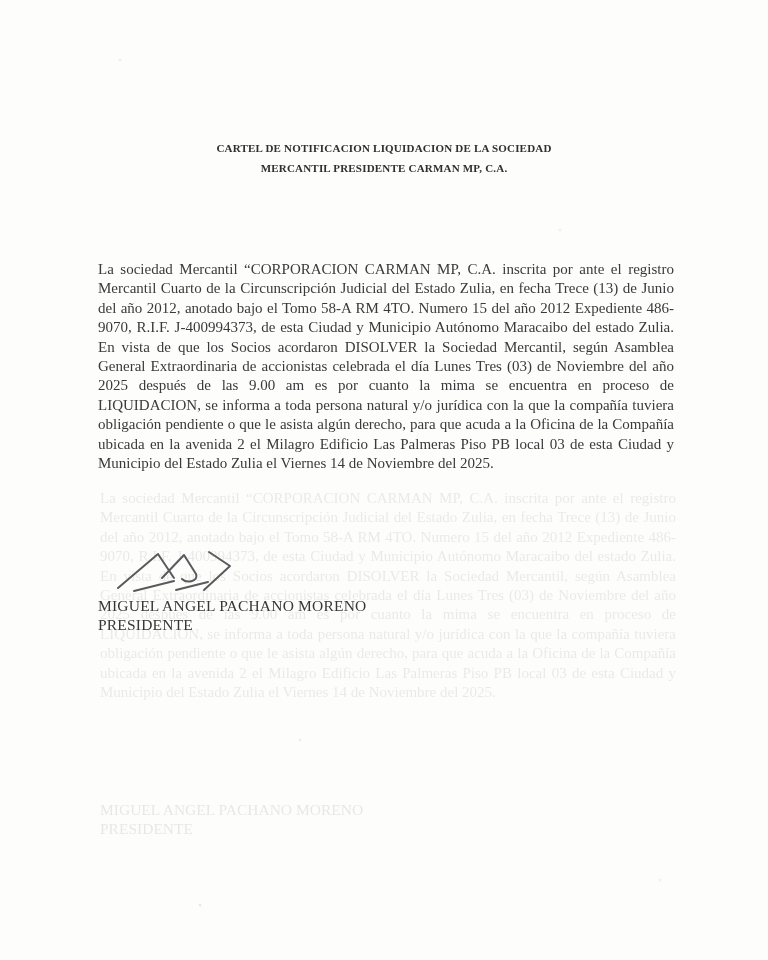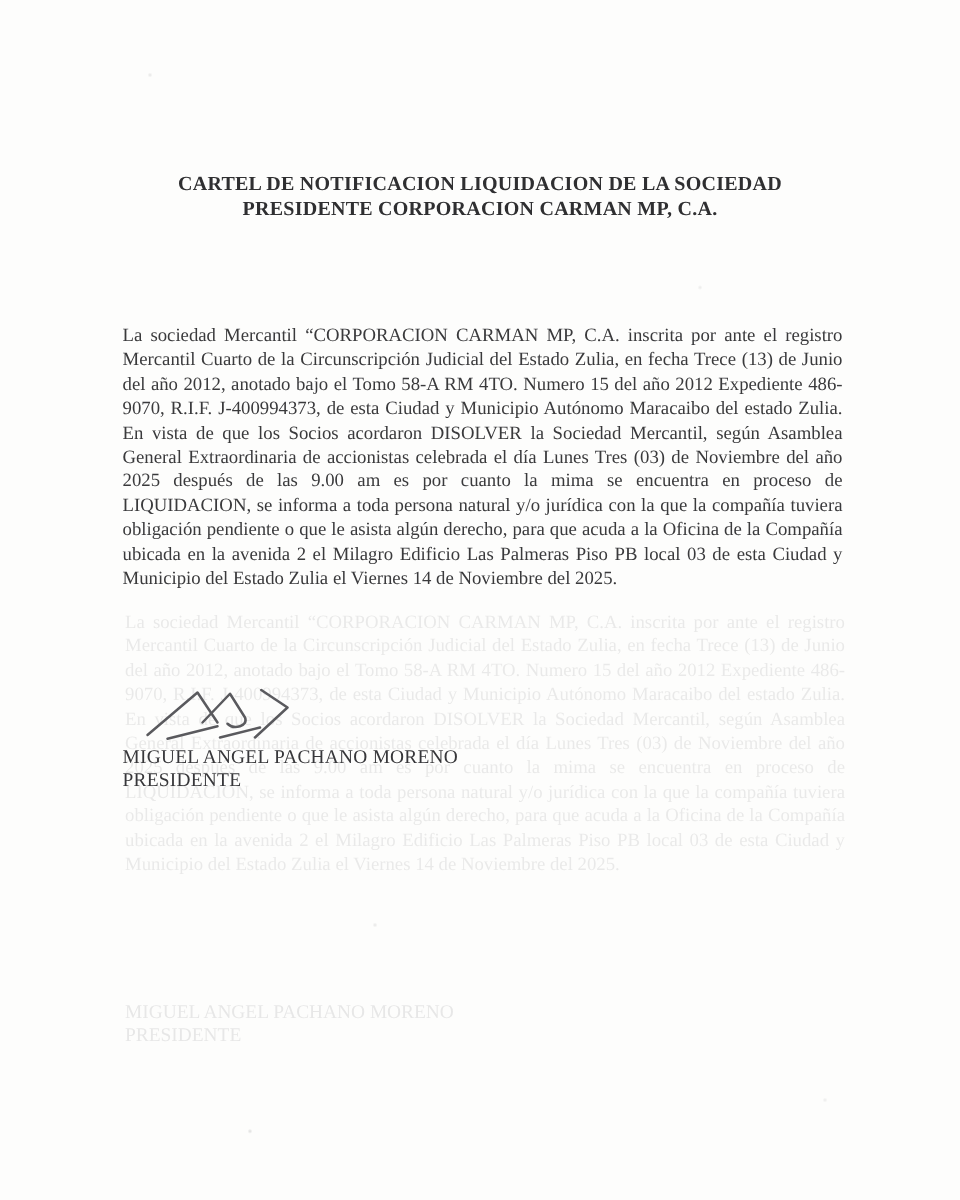--- a/index.html
+++ b/index.html
@@ -25,21 +25,21 @@
       radial-gradient(circle 1px at 200px 905px, rgba(150,150,150,.3) 0, transparent 2px),
       #fdfdfc;
   }
   .doc-title {
     position: absolute;
     top: 138px;
     left: 97px;
     width: 574px;
     text-align: center;
     font-weight: bold;
-    font-size: 16px;
+    font-size: 11px;
     line-height: 20px;
     color: #2f2f31;
     letter-spacing: 0.2px;
   }
   .doc-body {
     position: absolute;
     top: 245px;
     left: 98px;
     width: 576px;
     font-size: 15px;
@@ -88,21 +88,21 @@
   }
   .ghost-signature div { margin: 0; }
 </style>
 </head>
 <body>
 
 <div class="page">
 
   <div class="doc-title">
     <div>CARTEL DE NOTIFICACION LIQUIDACION DE LA SOCIEDAD</div>
-    <div>PRESIDENTE CORPORACION CARMAN MP, C.A.</div>
+    <div>MERCANTIL PRESIDENTE CARMAN MP, C.A.</div>
   </div>
 
   <p class="doc-body">La sociedad Mercantil “CORPORACION CARMAN MP, C.A. inscrita por ante el registro Mercantil Cuarto de la Circunscripción Judicial del Estado Zulia, en fecha Trece (13) de Junio del año 2012, anotado bajo el Tomo 58-A RM 4TO. Numero 15 del año 2012 Expediente 486-9070, R.I.F. J-400994373, de esta Ciudad y Municipio Autónomo Maracaibo del estado Zulia. En vista de que los Socios acordaron DISOLVER la Sociedad Mercantil, según Asamblea General Extraordinaria de accionistas celebrada el día Lunes Tres (03) de Noviembre del año 2025 después de las 9.00 am es por cuanto la mima se encuentra en proceso de LIQUIDACION, se informa a toda persona natural y/o jurídica con la que la compañía tuviera obligación pendiente o que le asista algún derecho, para que acuda a la Oficina de la Compañía ubicada en la avenida 2 el Milagro Edificio Las Palmeras Piso PB local 03 de esta Ciudad y Municipio del Estado Zulia el Viernes 14 de Noviembre del 2025.</p>
 
   <p class="ghost-body">La sociedad Mercantil “CORPORACION CARMAN MP, C.A. inscrita por ante el registro Mercantil Cuarto de la Circunscripción Judicial del Estado Zulia, en fecha Trece (13) de Junio del año 2012, anotado bajo el Tomo 58-A RM 4TO. Numero 15 del año 2012 Expediente 486-9070, R.I.F. J-400994373, de esta Ciudad y Municipio Autónomo Maracaibo del estado Zulia. En vista de que los Socios acordaron DISOLVER la Sociedad Mercantil, según Asamblea General Extraordinaria de accionistas celebrada el día Lunes Tres (03) de Noviembre del año 2025 después de las 9.00 am es por cuanto la mima se encuentra en proceso de LIQUIDACION, se informa a toda persona natural y/o jurídica con la que la compañía tuviera obligación pendiente o que le asista algún derecho, para que acuda a la Oficina de la Compañía ubicada en la avenida 2 el Milagro Edificio Las Palmeras Piso PB local 03 de esta Ciudad y Municipio del Estado Zulia el Viernes 14 de Noviembre del 2025.</p>
 
   <div class="signature-block">
     <svg class="signature-scribble" width="130" height="46" viewBox="0 0 130 46">
       <g fill="none" stroke="#5a5a5e" stroke-width="2" stroke-linecap="round" stroke-linejoin="round">
         <path d="M2,40 L42,6 L58,30"></path>

